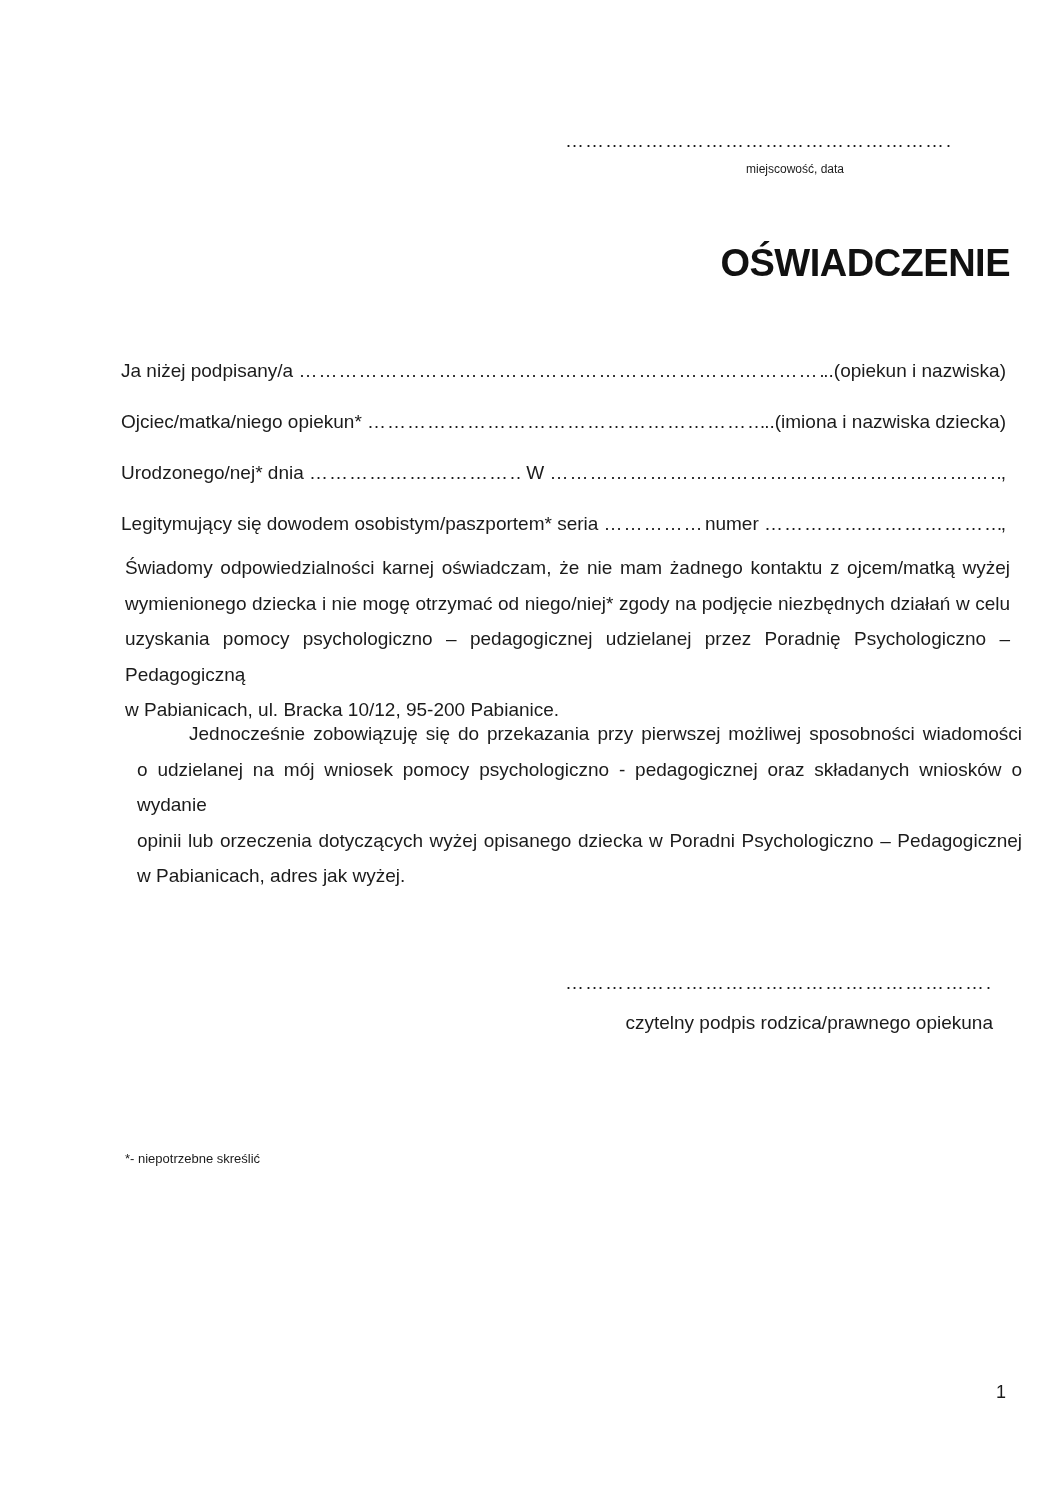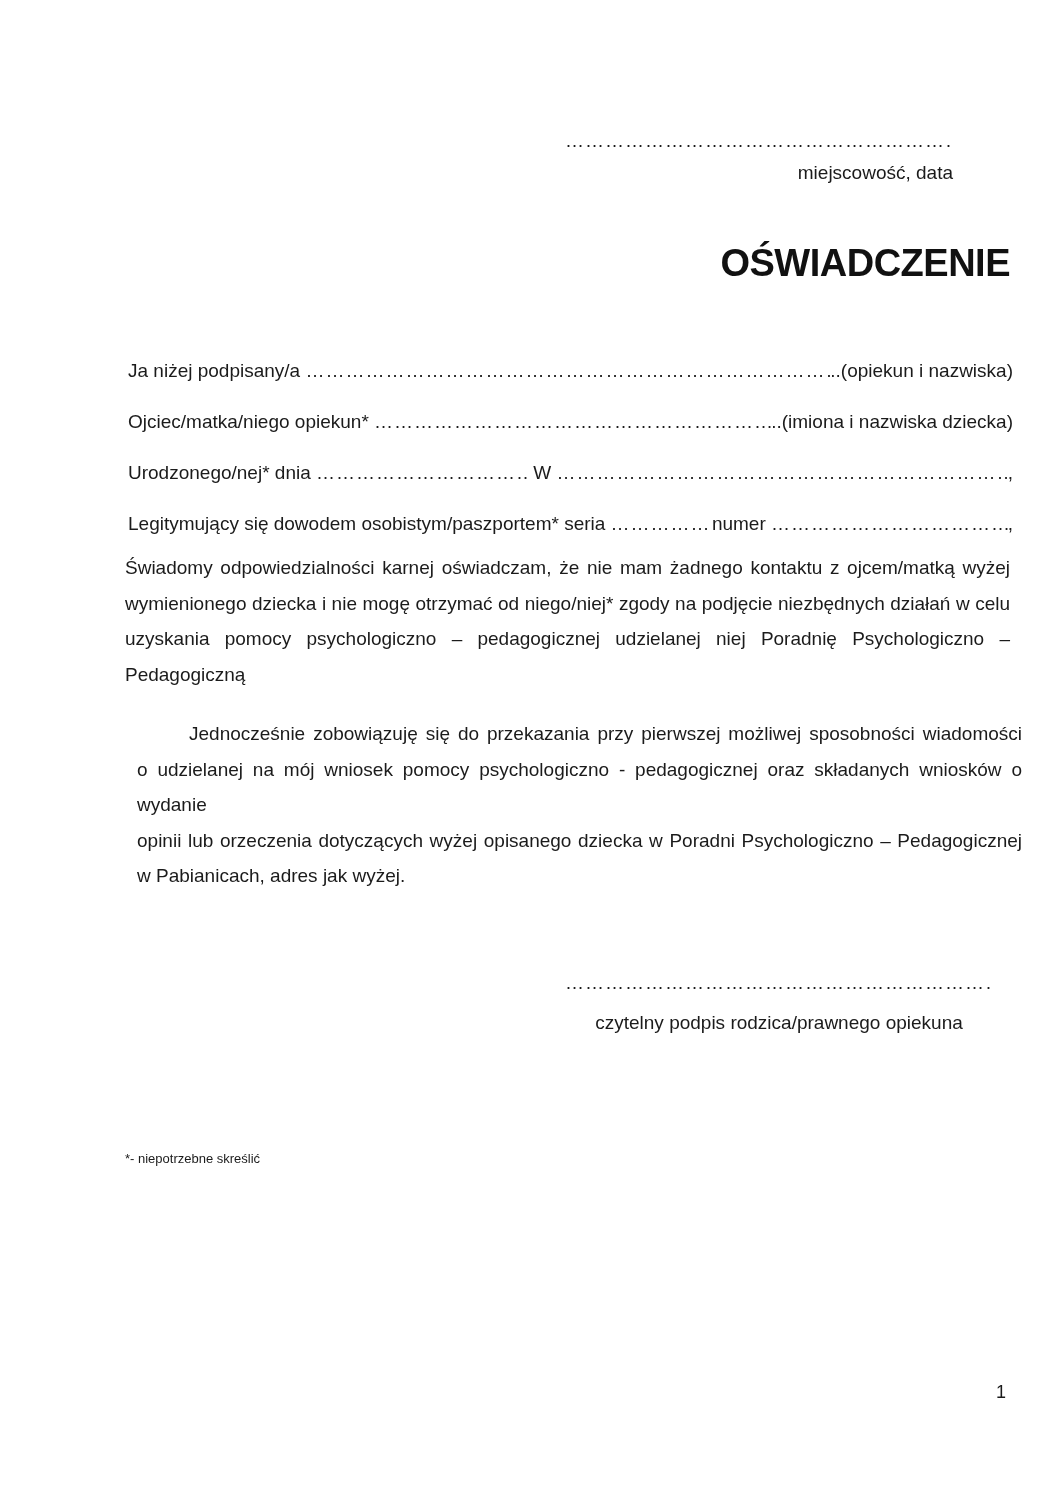--- a/index.html
+++ b/index.html
@@ -10,49 +10,49 @@
     background:#ffffff;
     font-family:"Liberation Sans","DejaVu Sans",sans-serif;
     color:#1b1b1b;
     overflow:hidden;
   }
   .dots { overflow:hidden; white-space:nowrap; letter-spacing:1px; }
 
   
   .header-block { position:absolute; left:565px; top:130px; width:388px; }
   .header-dots  { font-size:19px; line-height:22px; height:22px; }
-  .header-label { text-align:right; padding-left:72px; font-size:19px; margin-top:10px; }
+  .header-label { text-align:center; padding-left:72px; font-size:12px; margin-top:10px; }
 
   
   .title {
     position:absolute; left:125px; top:242px; width:885px; margin:0;
     text-align:right; font-size:38px; font-weight:700; letter-spacing:-0.5px;
     color:#111;
   }
 
   
-  .form { position:absolute; left:128px; top:360px; width:885px; font-size:19px; }
+  .form { position:absolute; left:121px; top:360px; width:885px; font-size:19px; }
   .fl { display:flex; align-items:baseline; height:21px; margin-bottom:30px; }
   .fl .t { white-space:pre; flex:0 0 auto; }
   .fl .dots { flex:1 1 auto; min-width:0; }
   .fl .dots.fix1 { flex:0 0 212px; }
   .fl .dots.fix2 { flex:0 0 96px; }
 
   
   .para { position:absolute; left:125px; width:885px; font-size:19px; line-height:35.5px; }
   .p1 { top:550px; }
   .p2 { top:716px;margin-left:12px; }
   .jline { text-align:justify; text-align-last:justify; }
   .lline { text-align:left; }
   .indent { padding-left:52px; }
 
   
   .sig-block { position:absolute; left:565px; top:972px; width:428px; font-size:19px; }
   .sig-dots  { line-height:22px; height:22px; }
-  .sig-label { text-align:center; margin-top:18px; }
+  .sig-label { text-align:right; margin-top:18px; }
 
   .footnote { position:absolute; left:125px; top:1151px; font-size:13px; }
   .pageno   { position:absolute; left:996px; top:1382px; font-size:18px; }
 </style>
 </head>
 <body>
 
 <div class="page">
 
   <div class="header-block">
@@ -90,21 +90,22 @@
       <span class="t"> numer </span>
       <span class="dots">………………………………………………………………………………………………………………………………………………………………………………………………………………………………………………………………………………………………………………………………………………………………………………………………</span>
       <span class="t">,</span>
     </div>
 
   </div>
 
   <div class="para p1">
     <div class="jline">Świadomy odpowiedzialności karnej oświadczam, że nie mam żadnego kontaktu z ojcem/matką wyżej</div>
     <div class="jline">wymienionego dziecka i nie mogę otrzymać od niego/niej* zgody na podjęcie niezbędnych działań w celu</div>
-    <div class="jline">uzyskania pomocy psychologiczno – pedagogicznej udzielanej niej Poradnię Psychologiczno – Pedagogiczną</div>
+    <div class="jline">uzyskania pomocy psychologiczno – pedagogicznej udzielanej przez Poradnię Psychologiczno – Pedagogiczną</div>
+    <div class="lline">w Pabianicach, ul. Bracka 10/12, 95-200 Pabianice.</div>
   </div>
 
   <div class="para p2">
     <div class="jline indent">Jednocześnie zobowiązuję się do przekazania przy pierwszej możliwej sposobności wiadomości</div>
     <div class="jline">o udzielanej na mój wniosek pomocy psychologiczno - pedagogicznej oraz składanych wniosków o wydanie</div>
     <div class="jline">opinii lub orzeczenia dotyczących wyżej opisanego dziecka w Poradni Psychologiczno – Pedagogicznej</div>
     <div class="lline">w Pabianicach, adres jak wyżej.</div>
   </div>
 
   <div class="sig-block">

